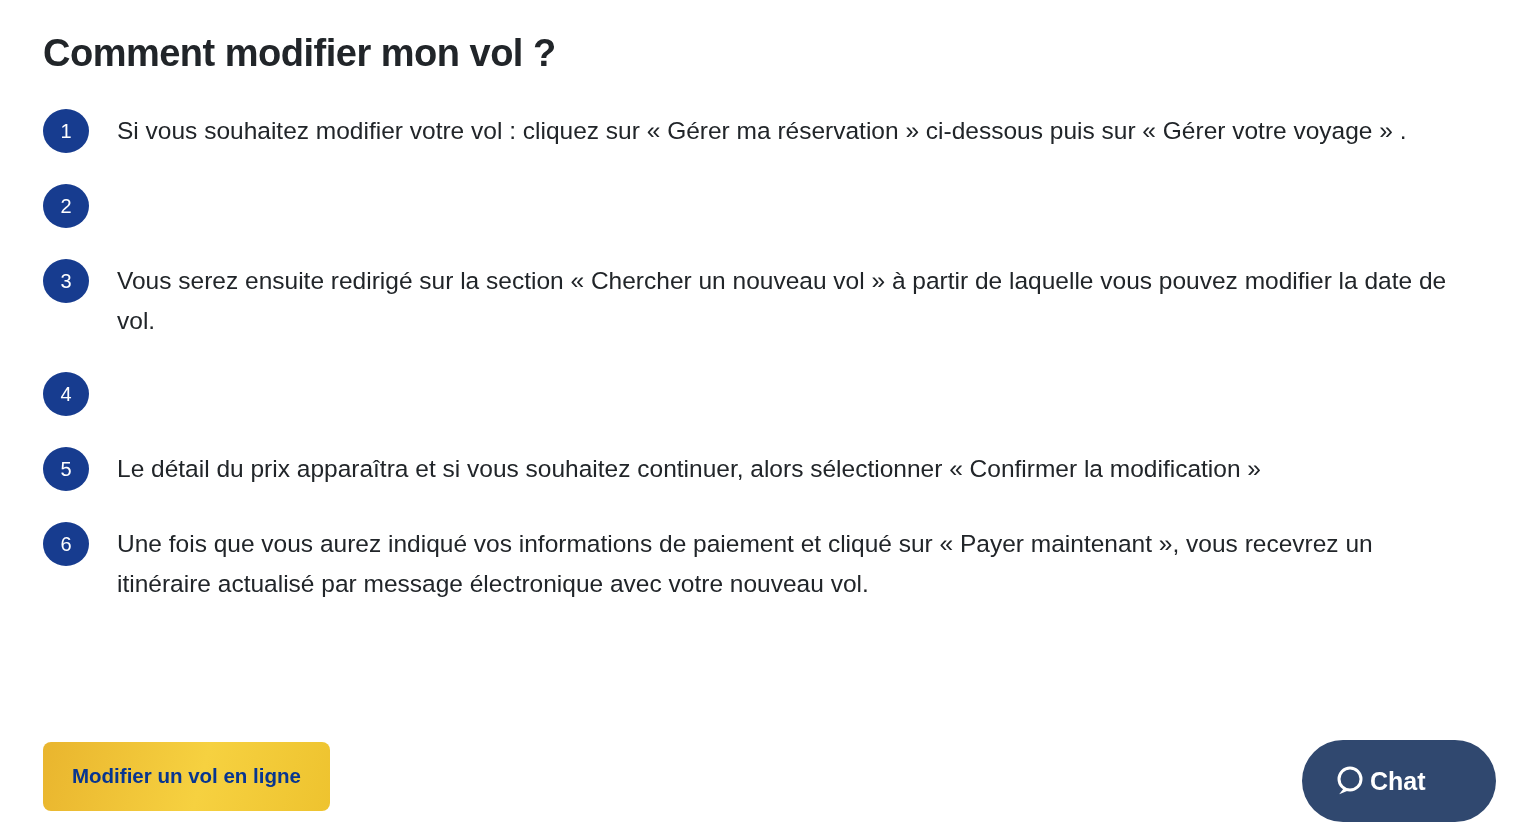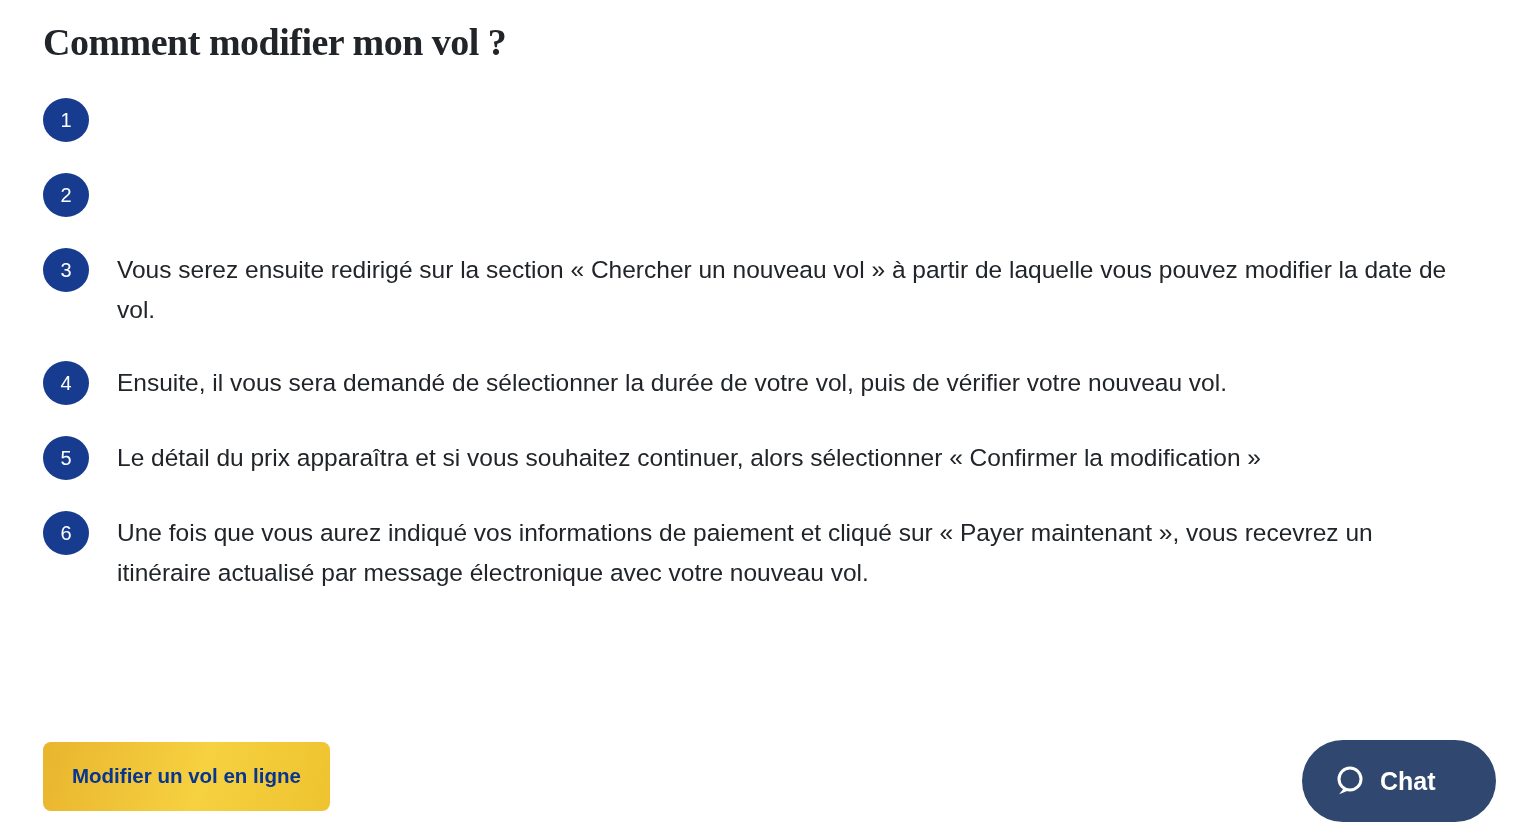--- a/index.html
+++ b/index.html
@@ -6,21 +6,21 @@
     --blue-badge:#173c8f;
     --text-dark:#212529;
     --btn-blue-text:#073590;
     --chat-navy:#30486f;
   }
   *{box-sizing:border-box;margin:0;padding:0;}
   html,body{width:1536px;height:831px;background:#ffffff;overflow:hidden;}
   body{font-family:"Liberation Sans", sans-serif;color:var(--text-dark);}
   .page{width:1536px;height:831px;padding:16px 40px 0 43px;display:flex;flex-direction:column;}
   .page-title{
-    font-size:38px;font-weight:800;letter-spacing:-0.5px;color:#212529;margin-top:4px;font-family:Liberation Serif, serif;
+    font-size:38px;font-weight:800;letter-spacing:-0.5px;color:#212529;margin-top:16px;
   }
   .steps{margin-top:36px;display:flex;flex-direction:column;gap:33px;flex:0 0 auto;}
   .step-row{display:flex;align-items:flex-start;}
   .step-number{
     flex:0 0 auto;width:46px;height:44px;border-radius:50%;
     background:var(--blue-badge);color:#ffffff;
     display:flex;align-items:center;justify-content:center;
     font-size:20px;font-weight:400;margin-top:-2px;
   }
   .step-text{
@@ -35,51 +35,51 @@
     border:none;cursor:pointer;
     height:69px;padding:0 29px;border-radius:8px;
     background:linear-gradient(105deg,#e9b52e 0%,#f6d140 55%,#eec32f 100%);
     color:var(--btn-blue-text);font-family:"Liberation Sans",sans-serif;
     font-size:20.5px;font-weight:800;
   }
   .chat-btn{
     border:none;cursor:pointer;position:relative;top:5px;
     height:82px;min-width:194px;padding:0 34px 0 30px;border-radius:999px;
     background:var(--chat-navy);
-    display:flex;align-items:center;gap:14px;
+    display:flex;align-items:center;gap:4px;
   }
   .chat-btn .chat-label{
     color:#ffffff;font-size:25px;font-weight:700;font-family:"Liberation Sans",sans-serif;
   }
   .chat-icon{width:34px;height:34px;display:block;}
 </style>
 </head>
 <body>
 
 <div class="page">
 
   <h1 class="page-title">Comment modifier mon vol ?</h1>
 
   <div class="steps">
     <div class="step-row">
       <div class="step-number">1</div>
+      <div class="step-text">Si vous souhaitez modifier votre vol : cliquez sur « Gérer ma réservation » ci-dessous puis sur « Gérer votre voyage » .</div>
     </div>
 
     <div class="step-row">
       <div class="step-number">2</div>
     </div>
 
     <div class="step-row">
       <div class="step-number">3</div>
       <div class="step-text">Vous serez ensuite redirigé sur la section « Chercher un nouveau vol » à partir de laquelle vous pouvez modifier la date de vol.</div>
     </div>
 
     <div class="step-row">
       <div class="step-number">4</div>
-      <div class="step-text">Ensuite, il vous sera demandé de sélectionner la durée de votre vol, puis de vérifier votre nouveau vol.</div>
     </div>
 
     <div class="step-row">
       <div class="step-number">5</div>
       <div class="step-text">Le détail du prix apparaîtra et si vous souhaitez continuer, alors sélectionner « Confirmer la modification »</div>
     </div>
 
     <div class="step-row">
       <div class="step-number">6</div>
       <div class="step-text">Une fois que vous aurez indiqué vos informations de paiement et cliqué sur « Payer maintenant », vous recevrez un itinéraire actualisé par message électronique avec votre nouveau vol.</div>

